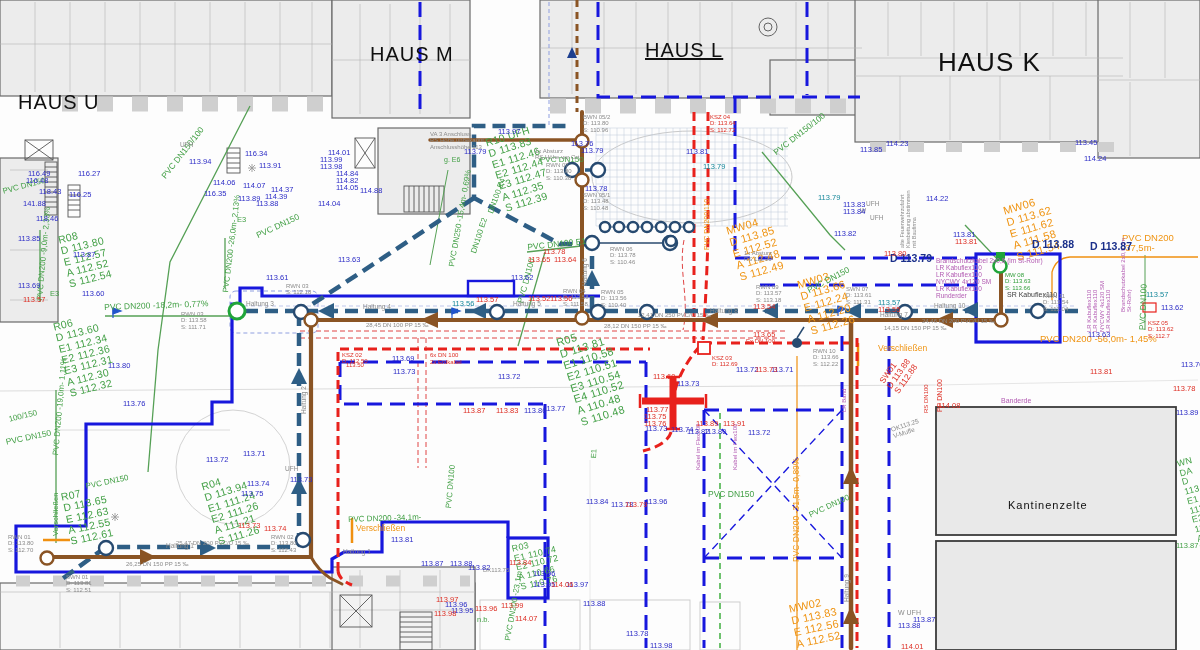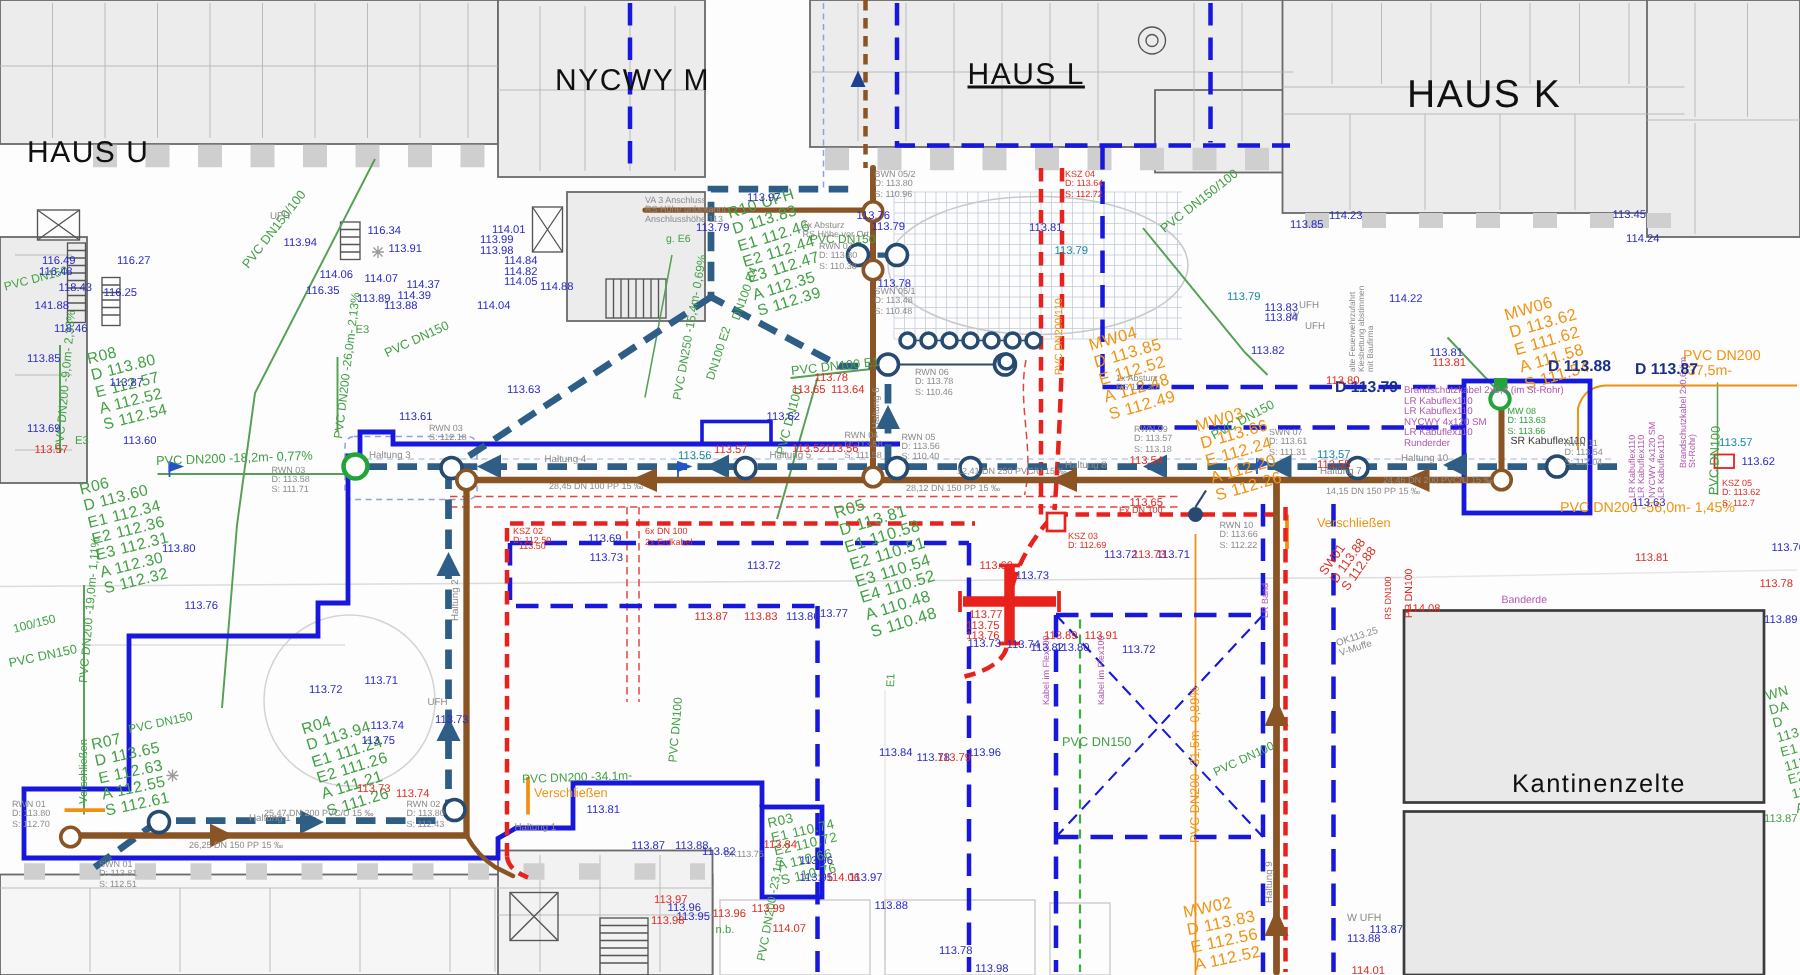--- a/index.html
+++ b/index.html
@@ -276,24 +276,24 @@
       <path d="M113,318 V308" fill="none"></path>
           <polygon points="113,308 121,311 113,314"></polygon>
       <path d="M452,318 V308" fill="none"></path>
           <polygon points="452,308 460,311 452,314"></polygon>
       <path d="M838,316 V306" fill="none"></path>
           <polygon points="838,306 846,309 838,312"></polygon>
     </g>
   </g>
 </svg>
 <div class="lbl bld" style="left: 18px; top: 52px; font-size: 20px; margin-top: 40px;">HAUS U</div>
-    <div class="lbl bld" style="left: 370px; top: 44px; font-size: 20px;">NYCWY M</div>
+    <div class="lbl bld" style="left: 370px; top: 44px; font-size: 20px;">HAUS M</div>
     <div class="lbl bld" style="left: 645px; top: 40px; font-size: 20px; text-decoration: underline;">HAUS L</div>
     <div class="lbl bld" style="left: 938px; top: 48px; font-size: 26px;">HAUS K</div>
-    <div class="lbl bld" style="left: 1008px; top: 514px; font-size: 17px;">Kantinenzelte</div>
+    <div class="lbl bld" style="left: 1008px; top: 500px; font-size: 11px;">Kantinenzelte</div>
     <div class="lbl gb" style="left: 484px; top: 138px; font-size: 10.5px; transform: rotate(-17deg);">R10  UFH
 D  113.83
 E1 112.46
 E2 112.44
 E3 112.47
 A  112.35
 S  112.39</div>
     <div class="lbl gb" style="left: 57px; top: 235px; font-size: 10.5px; transform: rotate(-14deg);">R08
 D 113.80
 E 112.57

